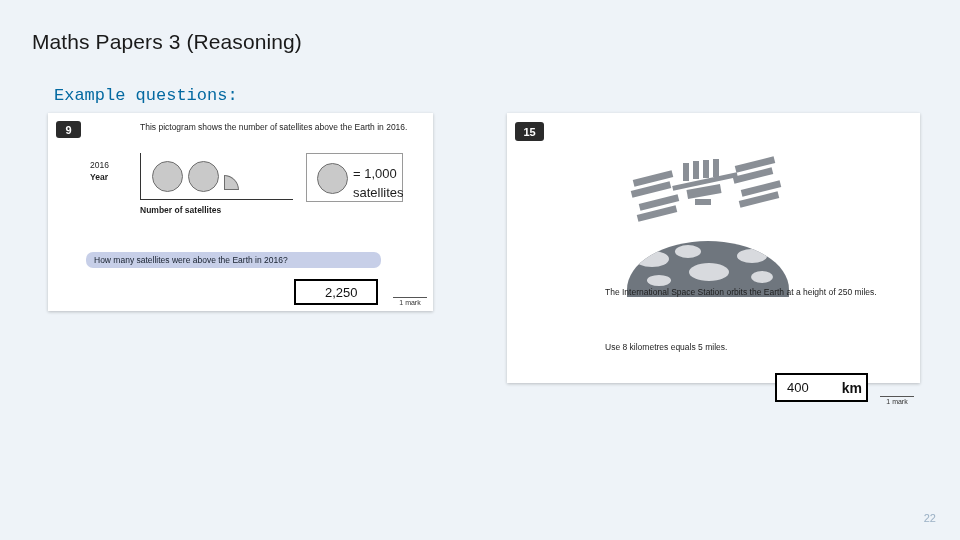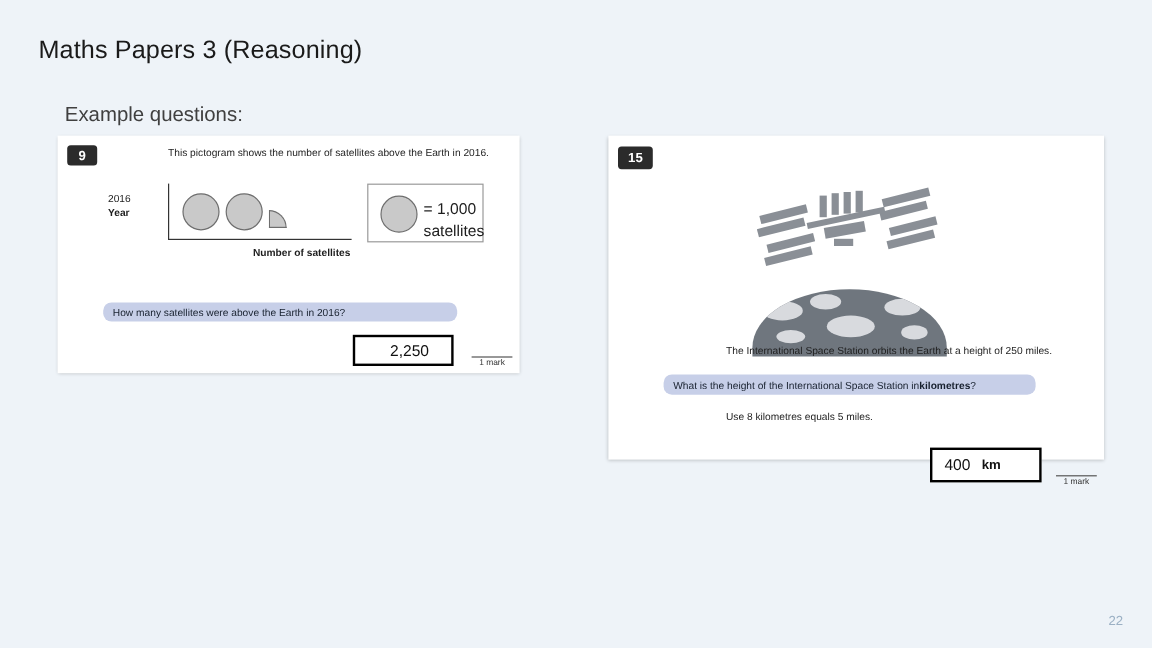--- a/index.html
+++ b/index.html
@@ -25,21 +25,22 @@
     top: 30px;
     font-size: 21px;
     color: #1a1a1a;
     letter-spacing: 0.1px;
   }
   .subtitle {
     position: absolute;
     left: 54px;
     top: 86px;
     font-size: 17px;
-    color: #404040;
+    color: #0369a1;
+    font-family: Liberation Mono, monospace;
   }
   .page-number {
     position: absolute;
     right: 24px;
     bottom: 16px;
     font-size: 11px;
     color: #9bb0c4;
   }
 
   
@@ -108,25 +109,25 @@
     display: flex;
     align-items: center;
     box-sizing: border-box;
   }
   .answer-box .ans {
     font-size: 13px;
     color: #111;
     padding-left: 10px;
   }
   .answer-box .unit {
-    font-size: 11px;
+    font-size: 14px;
     font-weight: bold;
     color: #111;
     margin-left: auto;
-    padding-right: 32px;
+    padding-right: 4px;
   }
   .mark {
     position: absolute;
     font-size: 7px;
     color: #333;
     border-top: 1px solid #555;
     padding-top: 1px;
     width: 34px;
     text-align: center;
   }
@@ -170,21 +171,21 @@
     font-size: 8.5px;
     color: #1d1d1d;
     line-height: 1.45;
   }
   .year-label b { display: block; }
   .axis-label {
     position: absolute;
     left: 92px;
     top: 92px;
     width: 152px;
-    text-align: right;
+    text-align: left;
     font-size: 8.5px;
     font-weight: bold;
     color: #1d1d1d;
   }
   .key-box {
     position: absolute;
     left: 258px;
     top: 40px;
     width: 95px;
     height: 47px;
@@ -309,25 +310,20 @@
         <div class="land" style="left:48px; top:4px; width:26px; height:13px;"></div>
         <div class="land" style="left:62px; top:22px; width:40px; height:18px;"></div>
         <div class="land" style="left:110px; top:8px; width:30px; height:14px;"></div>
         <div class="land" style="left:124px; top:30px; width:22px; height:12px;"></div>
         <div class="land" style="left:20px; top:34px; width:24px; height:11px;"></div>
       </div>
     </div>
 
     <div class="qtext" style="left:50px; top:174px; width:340px;">The International Space Station orbits the Earth at a height of 250 miles.</div>
 
-    <div class="highlight" style="left:46px; top:199px; width:310px; height:17px;">
-      <span>What is the height of the International Space Station in </span>
-        <b>kilometres</b>
-        <span>?</span>
-    </div>
 
     <div class="qtext" style="left:50px; top:229px; width:300px;">Use 8 kilometres equals 5 miles.</div>
 
     <div class="answer-box" style="left:268px; top:260px; width:93px; height:29px;">
       <span class="ans">400</span>
       <span class="unit">km</span>
     </div>
 
     <div class="mark" style="left:373px; top:283px;">1 mark</div>
   </div>

